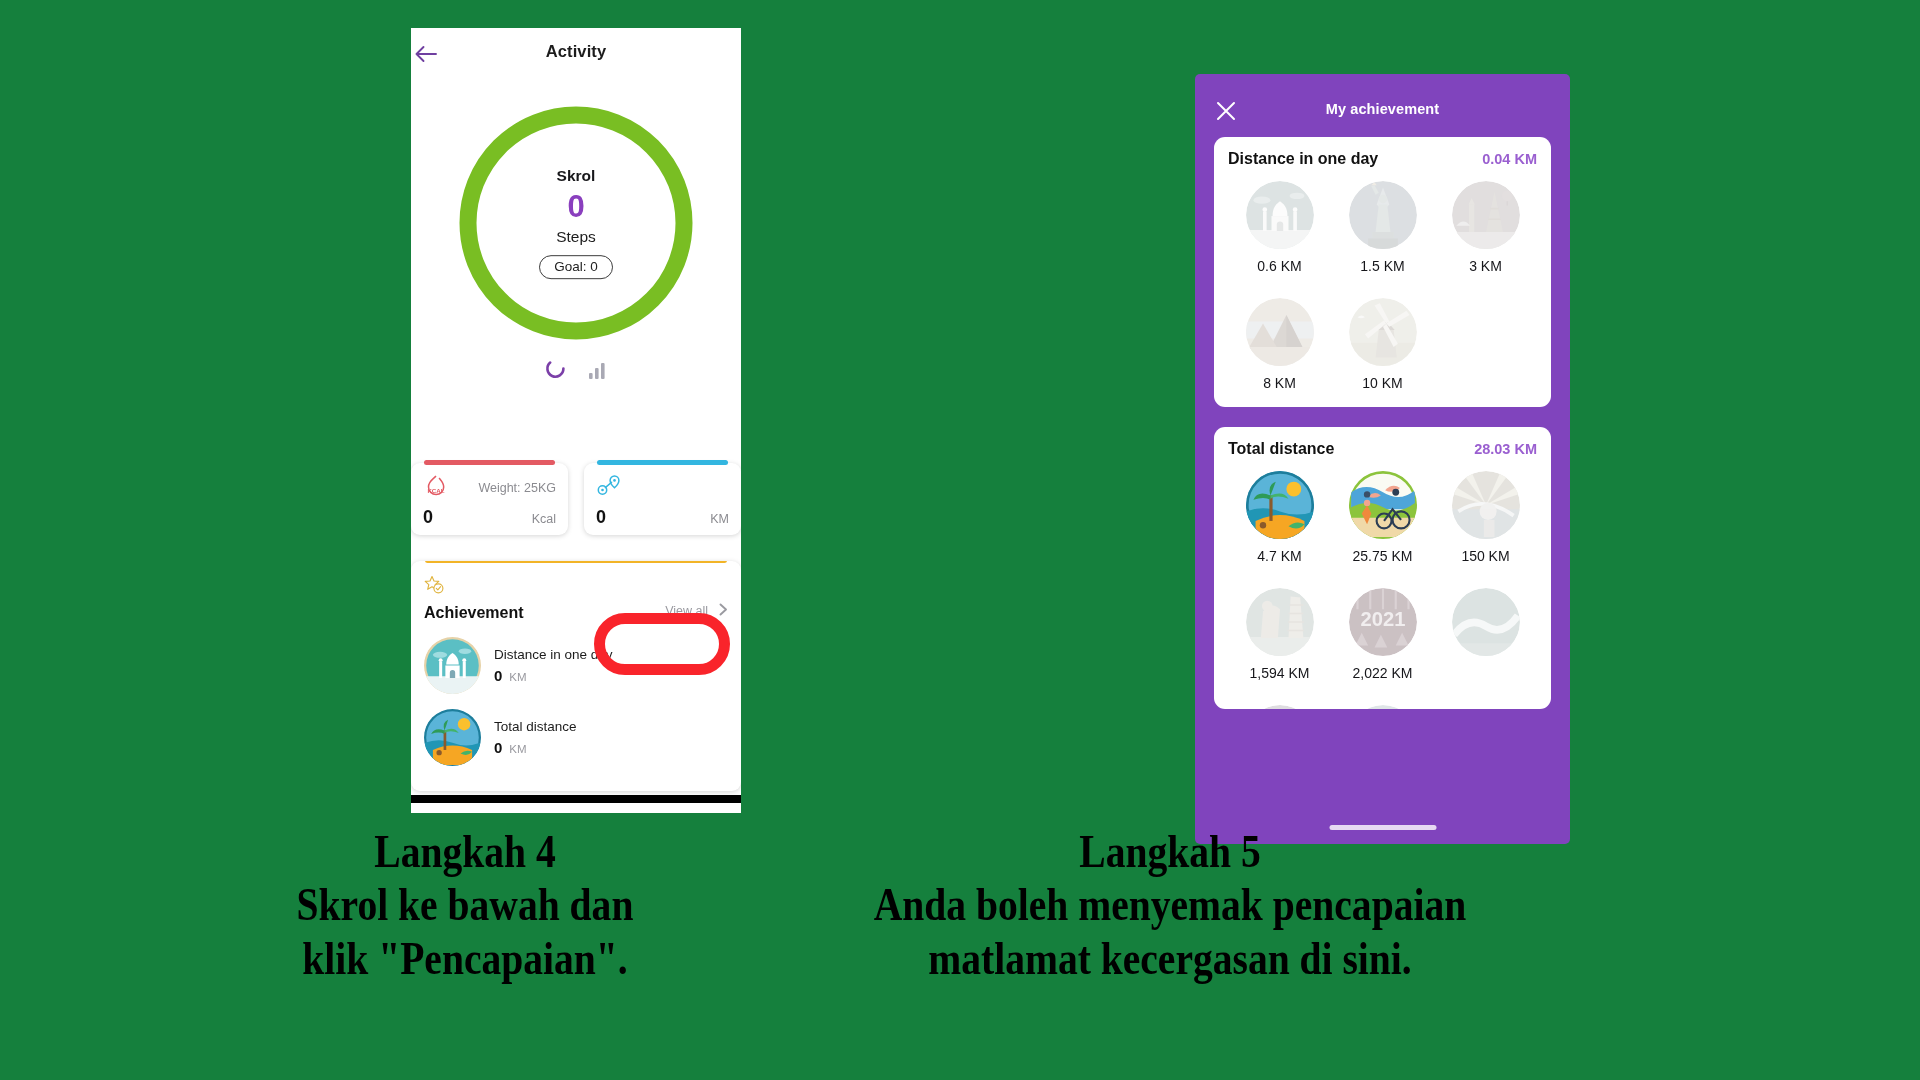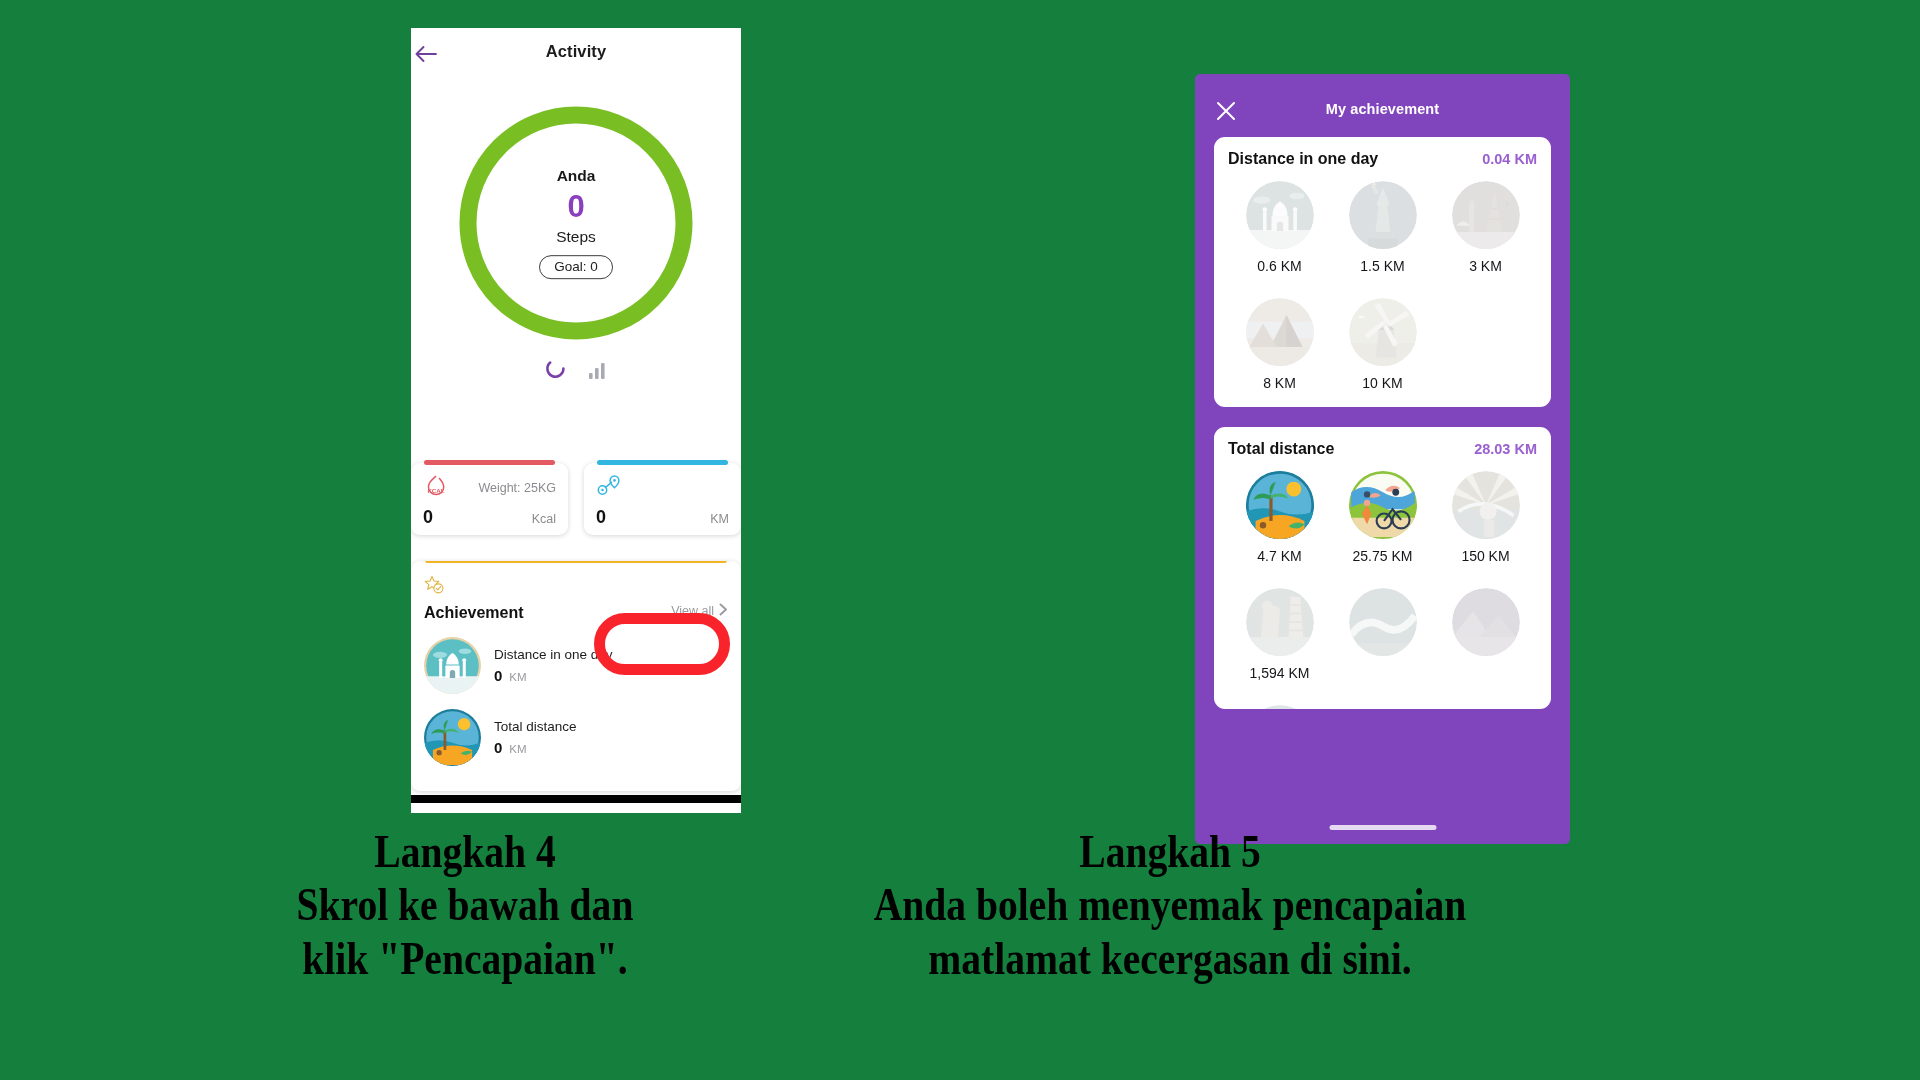--- a/index.html
+++ b/index.html
@@ -88,21 +88,21 @@
     background: #fff; border-radius: 9px;
     box-shadow: 0 1px 5px rgba(0,0,0,.17);
     padding: 14px 13px 8px 13px; height: 230px; overflow: hidden;
   }
   .ach-accent {
     position: absolute; left: 14px; right: 14px; top: -3px;
     height: 5px; border-radius: 3px; background: #F2B427;
   }
   .ach-headrow { display: flex; align-items: center; justify-content: space-between; }
   .ach-title { font-size: 16px; font-weight: bold; color: #111; margin-top: 4px; }
-  .view-all { display: flex; align-items: center; gap: 5px; font-size: 12.5px; color: #9a9aa0; }
+  .view-all { display: flex; align-items: center; gap: 11px; font-size: 12.5px; color: #9a9aa0; }
   .ach-item { display: flex; align-items: center; gap: 13px; margin-top: 15px; }
   .ach-badge { width: 57px; height: 57px; border-radius: 50%; flex: none; overflow: hidden; }
   .ach-item-title { font-size: 13.5px; color: #1c1c1c; }
   .ach-item-valrow { display: flex; align-items: baseline; gap: 7px; margin-top: 5px; }
   .ach-item-val { font-size: 15px; font-weight: bold; color: #111; }
   .ach-item-unit { font-size: 11.5px; color: #9a9aa0; }
 
   
   #view-all-highlight {
     position: absolute; left: 594px; top: 613px;
@@ -179,21 +179,21 @@
         </svg>
       </div>
       <div class="header-title">Activity</div>
     </div>
 
     <div class="ring-wrap">
       <svg width="246" height="246" viewBox="0 0 246 246">
         <circle cx="123" cy="123" r="108" fill="none" stroke="#79BE23" stroke-width="17"></circle>
       </svg>
       <div class="ring-center">
-        <div class="ring-today">Anda</div>
+        <div class="ring-today">Skrol</div>
         <div class="ring-value">0</div>
         <div class="ring-units">Steps</div>
         <div class="goal-pill">Goal: 0</div>
       </div>
     </div>
 
     <div class="icon-row">
       <span>
         <svg width="22" height="22" viewBox="0 0 22 22">
           <path d="M5.2 3.6 A8 8 0 1 0 18.4 9.6" fill="none" stroke="#7B3FA8" stroke-width="2.6" stroke-linecap="round"></path>
@@ -506,20 +506,33 @@
                 <path d="M0 46 h64 v18 H0z" fill="#B7CFBF"></path>
                 <path d="M42 8 l9 1 l3 38 h-14z" fill="#D9CBA8"></path>
                 <path d="M41 16 h13 M40 24 h14 M39.5 32 h15 M39 40 h15.5" stroke="#C2B08A" stroke-width="1.4"></path>
                 <path d="M16 22 q8 -10 16 -2 l-2 27 h-16z" fill="#D5C7A4"></path>
                 <circle cx="20" cy="17" r="5" fill="#D5C7A4"></circle>
               </svg>
             </div>
             <div class="badge-label">1,594 KM</div>
           </div>
 
+          <div class="badge-cell">
+            <div class="badge-circle locked">
+              <svg width="68" height="68" viewBox="0 0 64 64">
+                <circle cx="32" cy="32" r="32" fill="#9E3B55"></circle>
+                <path d="M8 6 v14 M20 2 v18 M32 0 v20 M44 2 v18 M56 6 v14" stroke="#C07087" stroke-width="2"></path>
+                <text x="32" y="36" font-size="19" font-weight="bold" font-family="Liberation Sans, sans-serif" fill="#E7C9D2" text-anchor="middle">2021</text>
+                <path d="M6 54 l6 -12 l6 12z" fill="#C07087"></path>
+                <path d="M24 56 l6 -12 l6 12z" fill="#C07087"></path>
+                <path d="M44 54 l6 -12 l6 12z" fill="#C07087"></path>
+              </svg>
+            </div>
+            <div class="badge-label">2,022 KM</div>
+          </div>
 
           <div class="badge-cell">
             <div class="badge-circle locked">
               <svg width="68" height="68" viewBox="0 0 64 64">
                 <circle cx="32" cy="32" r="32" fill="#79B8AE"></circle>
                 <path d="M2 44 q14 -18 30 -8 t30 -10" stroke="#DCEFEB" stroke-width="7" fill="none"></path>
                 <path d="M0 52 h64 v12 H0z" fill="#8FC4B8"></path>
               </svg>
             </div>
             <div class="badge-label"></div>

